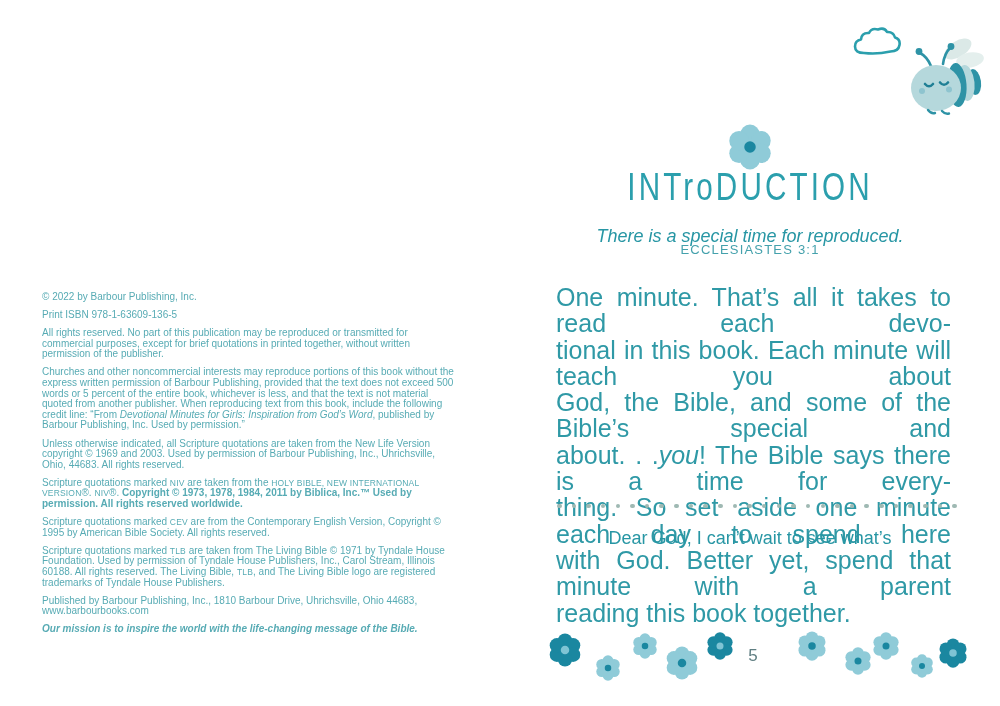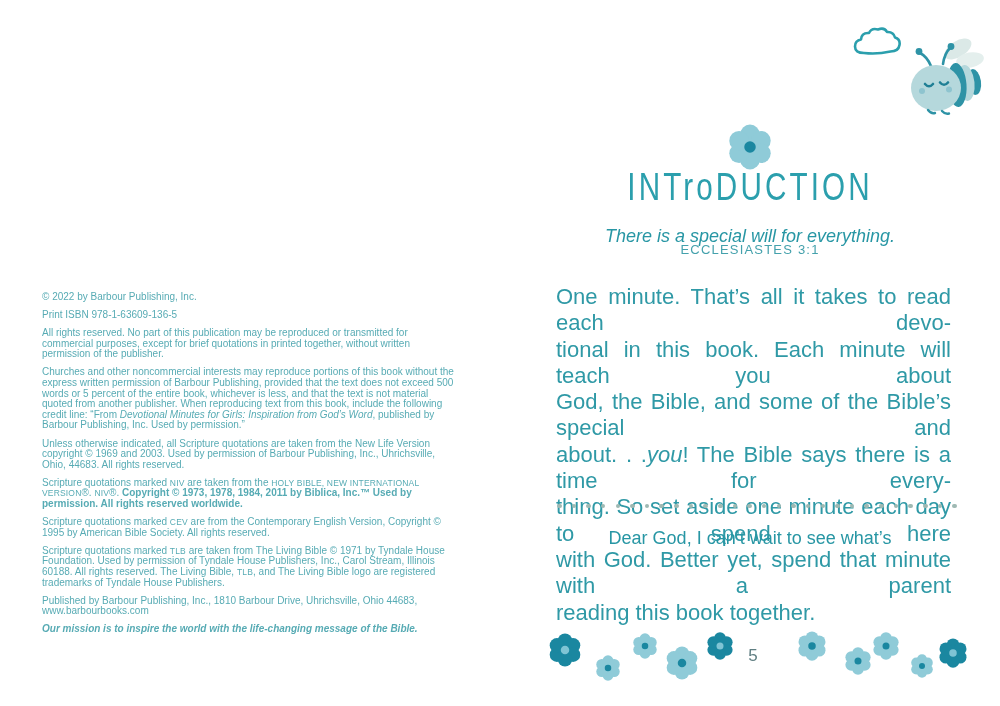--- a/index.html
+++ b/index.html
@@ -27,21 +27,21 @@
   .intro-verse{
     position:absolute;left:530px;top:226px;width:440px;text-align:center;
     font-size:18px;font-style:italic;color:#2796a4;
   }
   .intro-reference{
     position:absolute;left:530px;top:242px;width:440px;text-align:center;
     font-size:13px;letter-spacing:1.2px;color:#44a1ac;
   }
   .intro-body{
     position:absolute;left:556px;top:284px;width:395px;
-    font-size:22px;line-height:26.3px;color:#2f99a6;
+    font-size:25px;line-height:26.3px;color:#2f99a6;
   }
   .body-line{text-align:justify;text-align-last:justify;}
   .body-line.last{text-align:justify;text-align-last:left;}
   .dotted-divider{
     position:absolute;left:557px;top:503px;width:400px;height:6px;
     display:flex;justify-content:space-between;align-items:center;
   }
   .dot{width:4.5px;height:4.5px;border-radius:50%;background:#9fb9b3;}
   .prayer{
     position:absolute;left:530px;top:524px;width:440px;text-align:center;
@@ -117,21 +117,21 @@
           <circle cx="29.5" cy="14.5" r="8.5" fill="#8fcbd8"></circle>
           <circle cx="29.5" cy="25.5" r="8.5" fill="#8fcbd8"></circle>
           <circle cx="20" cy="31" r="8.5" fill="#8fcbd8"></circle>
           <circle cx="10.5" cy="25.5" r="8.5" fill="#8fcbd8"></circle>
           <circle cx="10.5" cy="14.5" r="8.5" fill="#8fcbd8"></circle>
           <circle cx="20" cy="20" r="5" fill="#1a87a0"></circle>
         </svg>
       </div>
 
     <div class="intro-title">INTroDUCTION</div>
-    <div class="intro-verse">There is a special will for everything.</div>
+    <div class="intro-verse">There is a special time for reproduced.</div>
     <div class="intro-reference">ECCLESIASTES 3:1</div>
 
     <div class="intro-body">
         <div class="body-line"><span>One minute. That’s all it takes to read each devo-</span></div>
         <div class="body-line"><span>tional in this book. Each minute will teach you about</span></div>
         <div class="body-line"><span>God, the Bible, and some of the Bible’s special and</span></div>
         <div class="body-line"><span>about. . .</span><span class="seg-italic">you</span><span>! The Bible says there is a time for every-</span></div>
         <div class="body-line"><span>thing. So set aside one minute each day to spend here</span></div>
         <div class="body-line"><span>with God. Better yet, spend that minute with a parent</span></div>
         <div class="body-line last"><span>reading this book together.</span></div>

